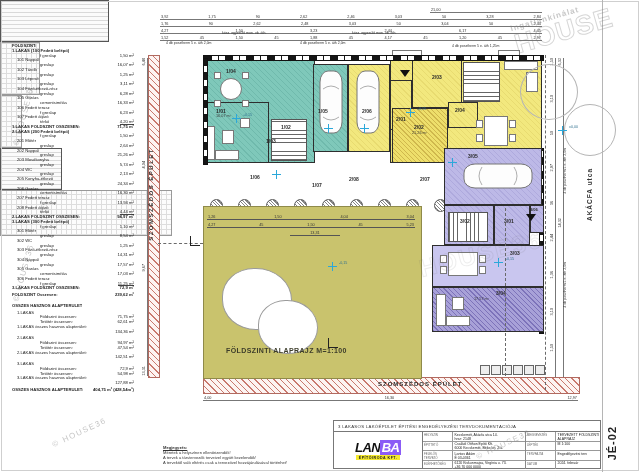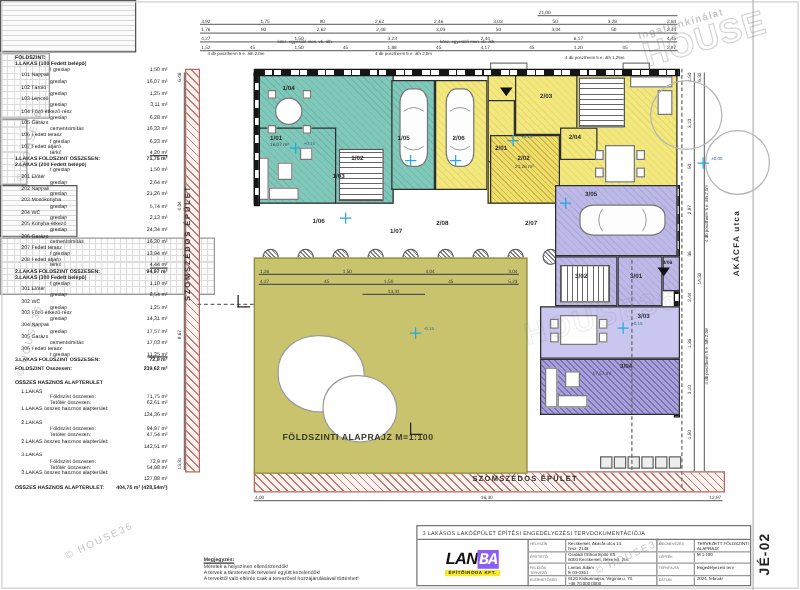--- a/index.html
+++ b/index.html
@@ -64,21 +64,21 @@
   
   .notes{position:absolute;left:163px;top:445px;width:166px;font-size:4.1px;color:#333;line-height:5px;}
   .notes .nh{font-weight:bold;text-decoration:underline;}
 
   
   .tb{position:absolute;left:333px;top:420px;width:268px;height:49px;border:1px solid #777;background:#fff;box-sizing:border-box;}
   .tb-title{height:10px;border-bottom:1px solid #777;font-size:4.3px;display:flex;align-items:center;padding-left:4px;color:#333;letter-spacing:0.3px;}
   .tb-body{display:flex;height:37px;}
   .tb-logo{width:88px;border-right:1px solid #777;display:flex;flex-direction:column;align-items:center;justify-content:center;}
   .logo-main{font-weight:bold;font-size:13px;font-style:italic;color:#111;letter-spacing:-0.5px;line-height:13px;}
-  .logo-ba{background:#8b5cf6;color:#fff;padding:0 1.5px;font-style:italic;font-family:Liberation Mono, monospace;}
+  .logo-ba{background:#8b5cf6;color:#fff;padding:0 1.5px;font-style:italic;}
   .logo-sub{font-size:3.6px;background:#f5ea2e;padding:0.5px 3px;margin-top:1.5px;color:#222;font-weight:bold;letter-spacing:0.5px;}
   .tb-rows{flex:1;display:flex;flex-direction:column;border-right:0.6px solid #888;}
   .tb-rows-r{width:74px;display:flex;flex-direction:column;}
   .tb-row{flex:1;display:flex;border-bottom:0.6px solid #999;overflow:hidden;}
   .tb-row:last-child{border-bottom:none;}
   .tb-label{width:27px;font-size:2.9px;color:#666;border-right:0.6px solid #999;padding:1px;text-transform:uppercase;overflow:hidden;}
   .tb-val{flex:1;font-size:3.5px;color:#222;padding:0.5px 1.5px;overflow:hidden;}
   .tb-val .v1,.tb-val .v2{display:block;white-space:nowrap;line-height:4px;}
   .sheet-code{position:absolute;left:606px;top:426px;writing-mode:vertical-rl;transform:rotate(180deg);font-size:11px;font-weight:bold;color:#222;letter-spacing:1px;}
 

